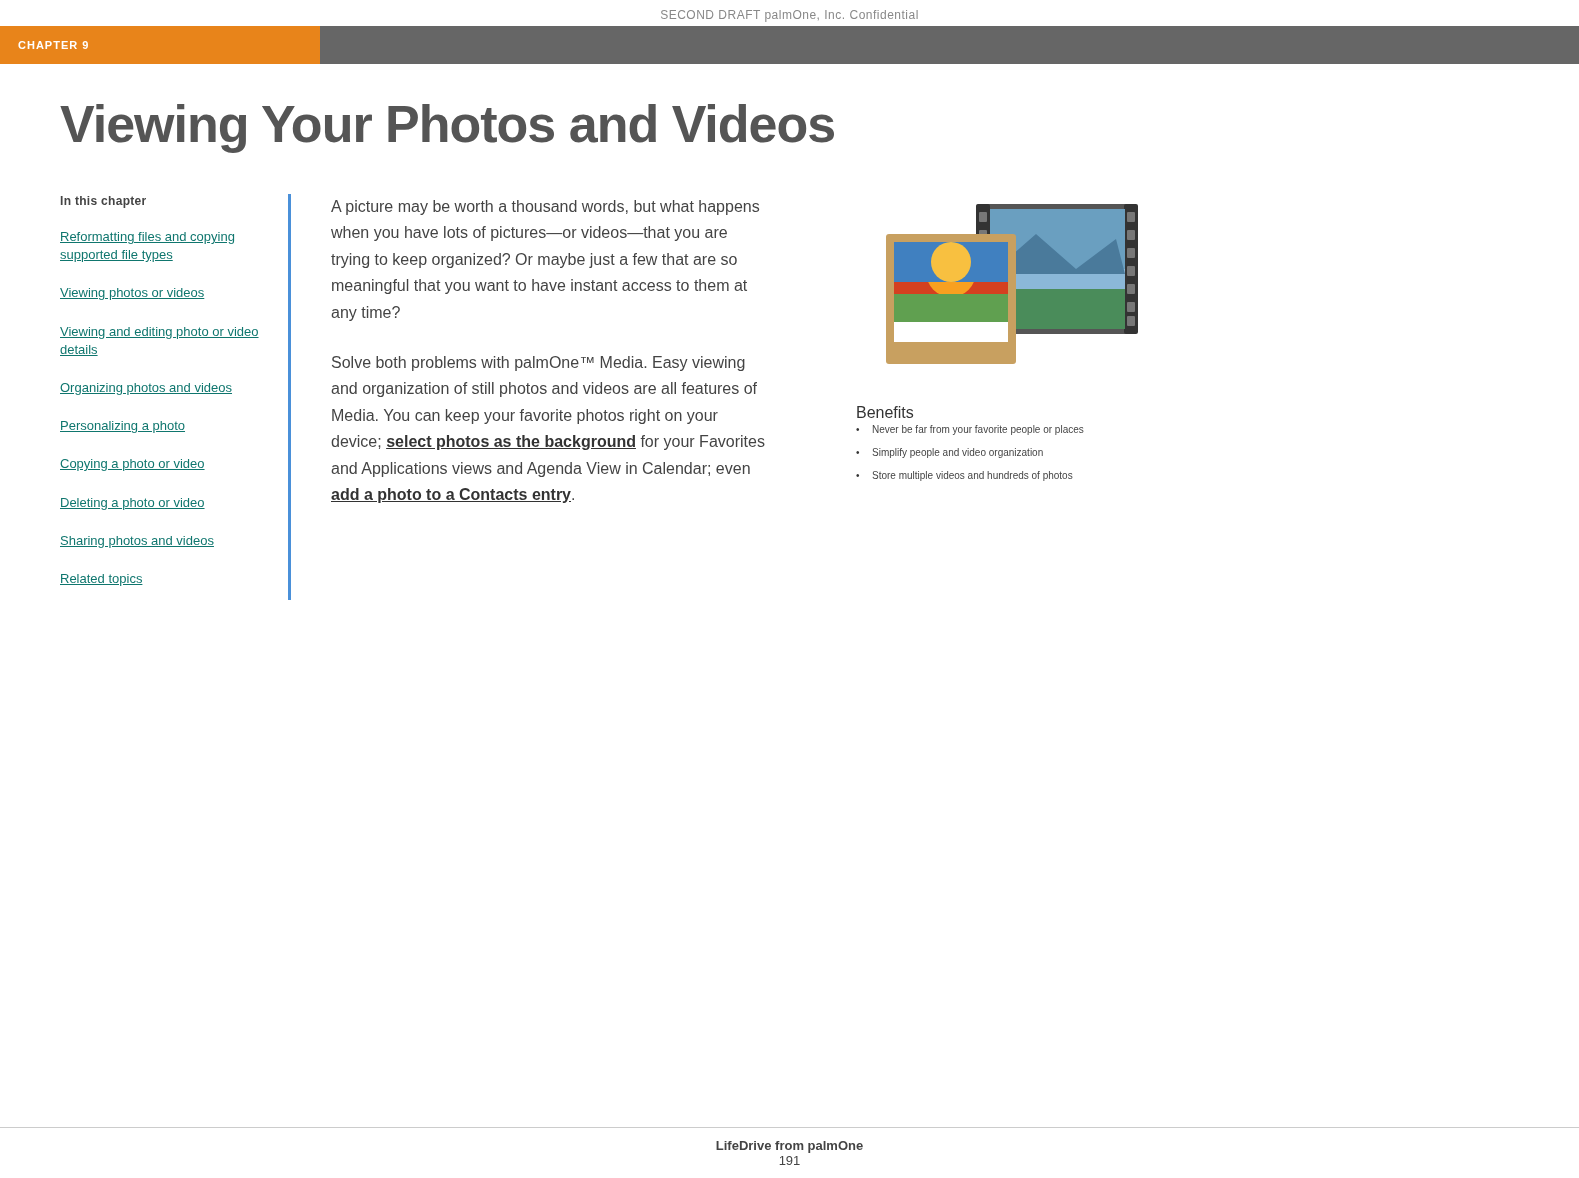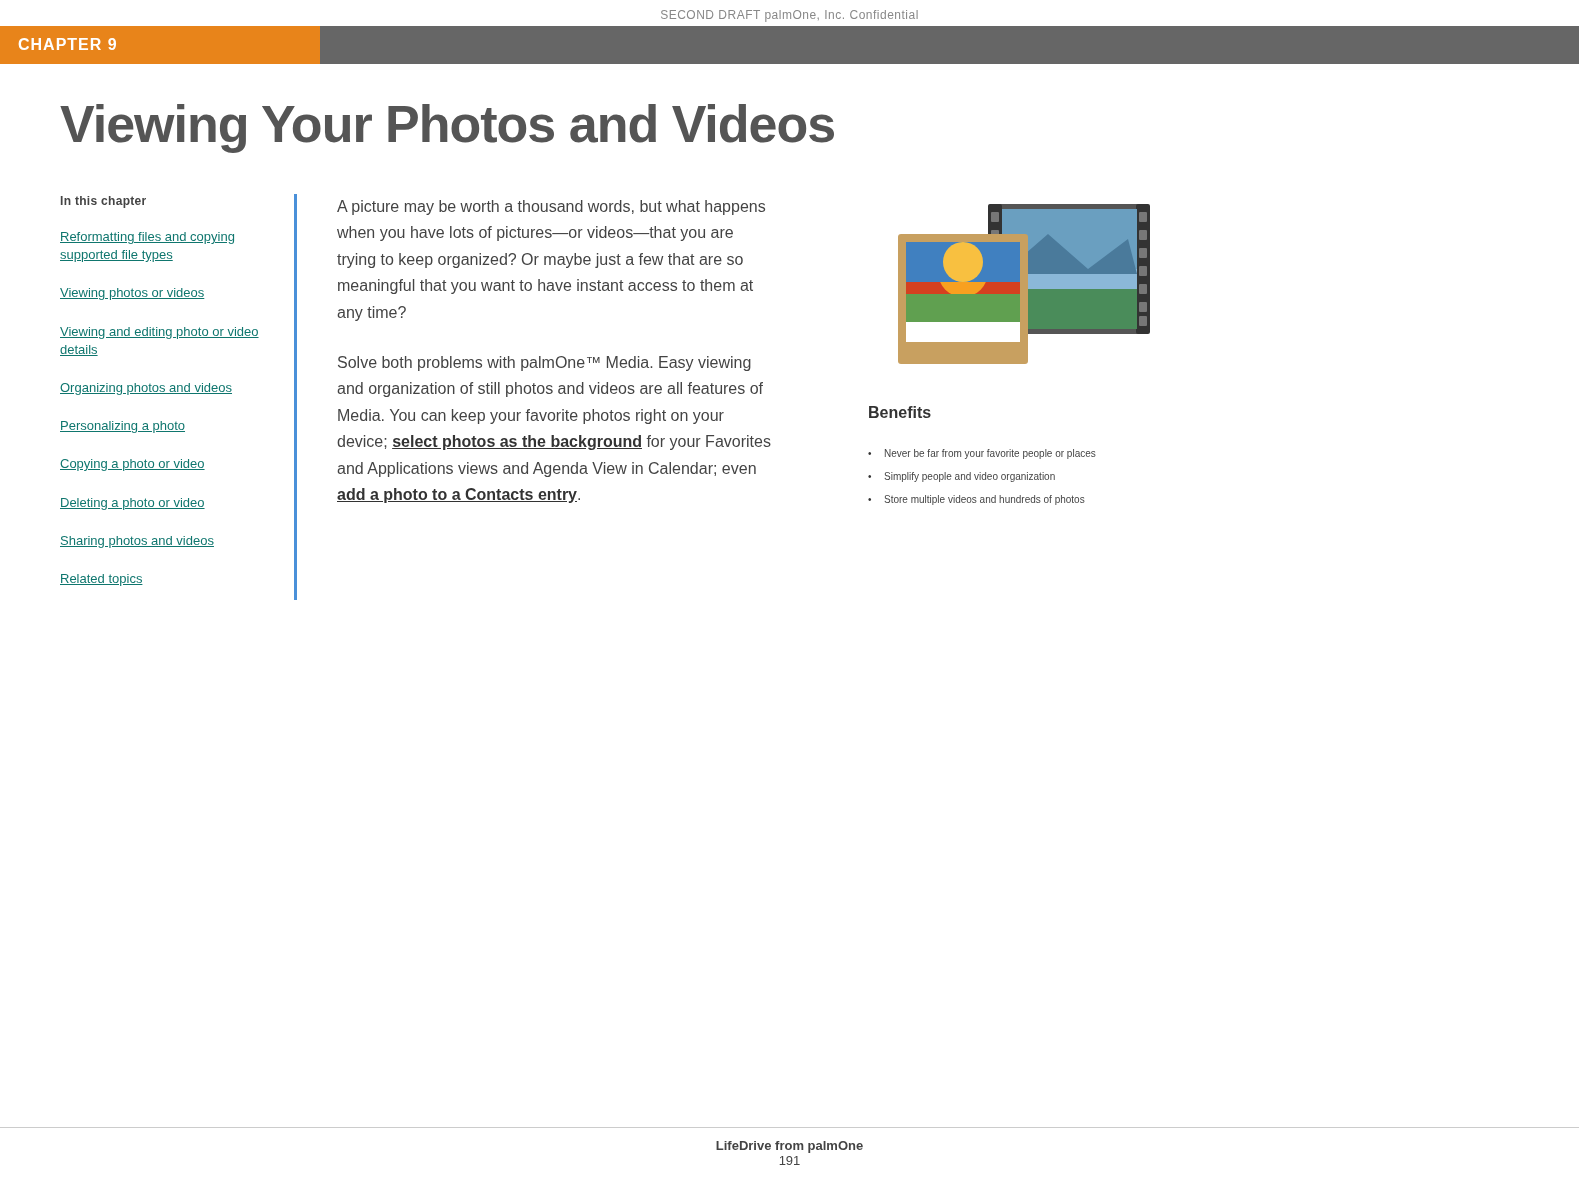--- a/index.html
+++ b/index.html
@@ -21,42 +21,42 @@
     .chapter-bar {
       display: flex;
       align-items: stretch;
       height: 38px;
       margin-bottom: 0;
     }
     .chapter-label {
       background: #E8841A;
       color: #fff;
       font-weight: bold;
-      font-size: 16px;
+      font-size: 11px;
       padding: 0 18px;
       display: flex;
       align-items: center;
       letter-spacing: 1px;
       min-width: 320px;
     }
     .chapter-bar-right {
       background: #666;
       flex: 1;
     }
     .main-title {
       font-size: 52px;
       font-weight: 700;
       color: #555;
       padding: 30px 60px 10px 60px;
       letter-spacing: -1px;
     }
     .content-area {
       display: flex;
       padding: 30px 60px 0 60px;
-      gap: 14px;
+      gap: 8px;
     }
     .left-sidebar {
       min-width: 220px;
       max-width: 220px;
       padding-right: 20px;
     }
     .sidebar-title {
       font-size: 12px;
       font-weight: bold;
       color: #444;
@@ -102,23 +102,23 @@
       width: 280px;
       height: 180px;
       margin-bottom: 30px;
       margin-left: 20px;
     }
     .benefits-section {
       margin-top: 0;
     }
     .benefits-title {
       font-size: 16px;
-      font-weight: bold;
-      color: #333;
-      margin-bottom: 24px;
+      font-weight: normal;
+      color: #333;
+      margin-bottom: 0;
     }
     .benefits-list {
       list-style: none;
       padding: 0;
     }
     .benefits-list li {
       font-size: 10px;
       color: #444;
       line-height: 1.5;
       margin-bottom: 8px;

